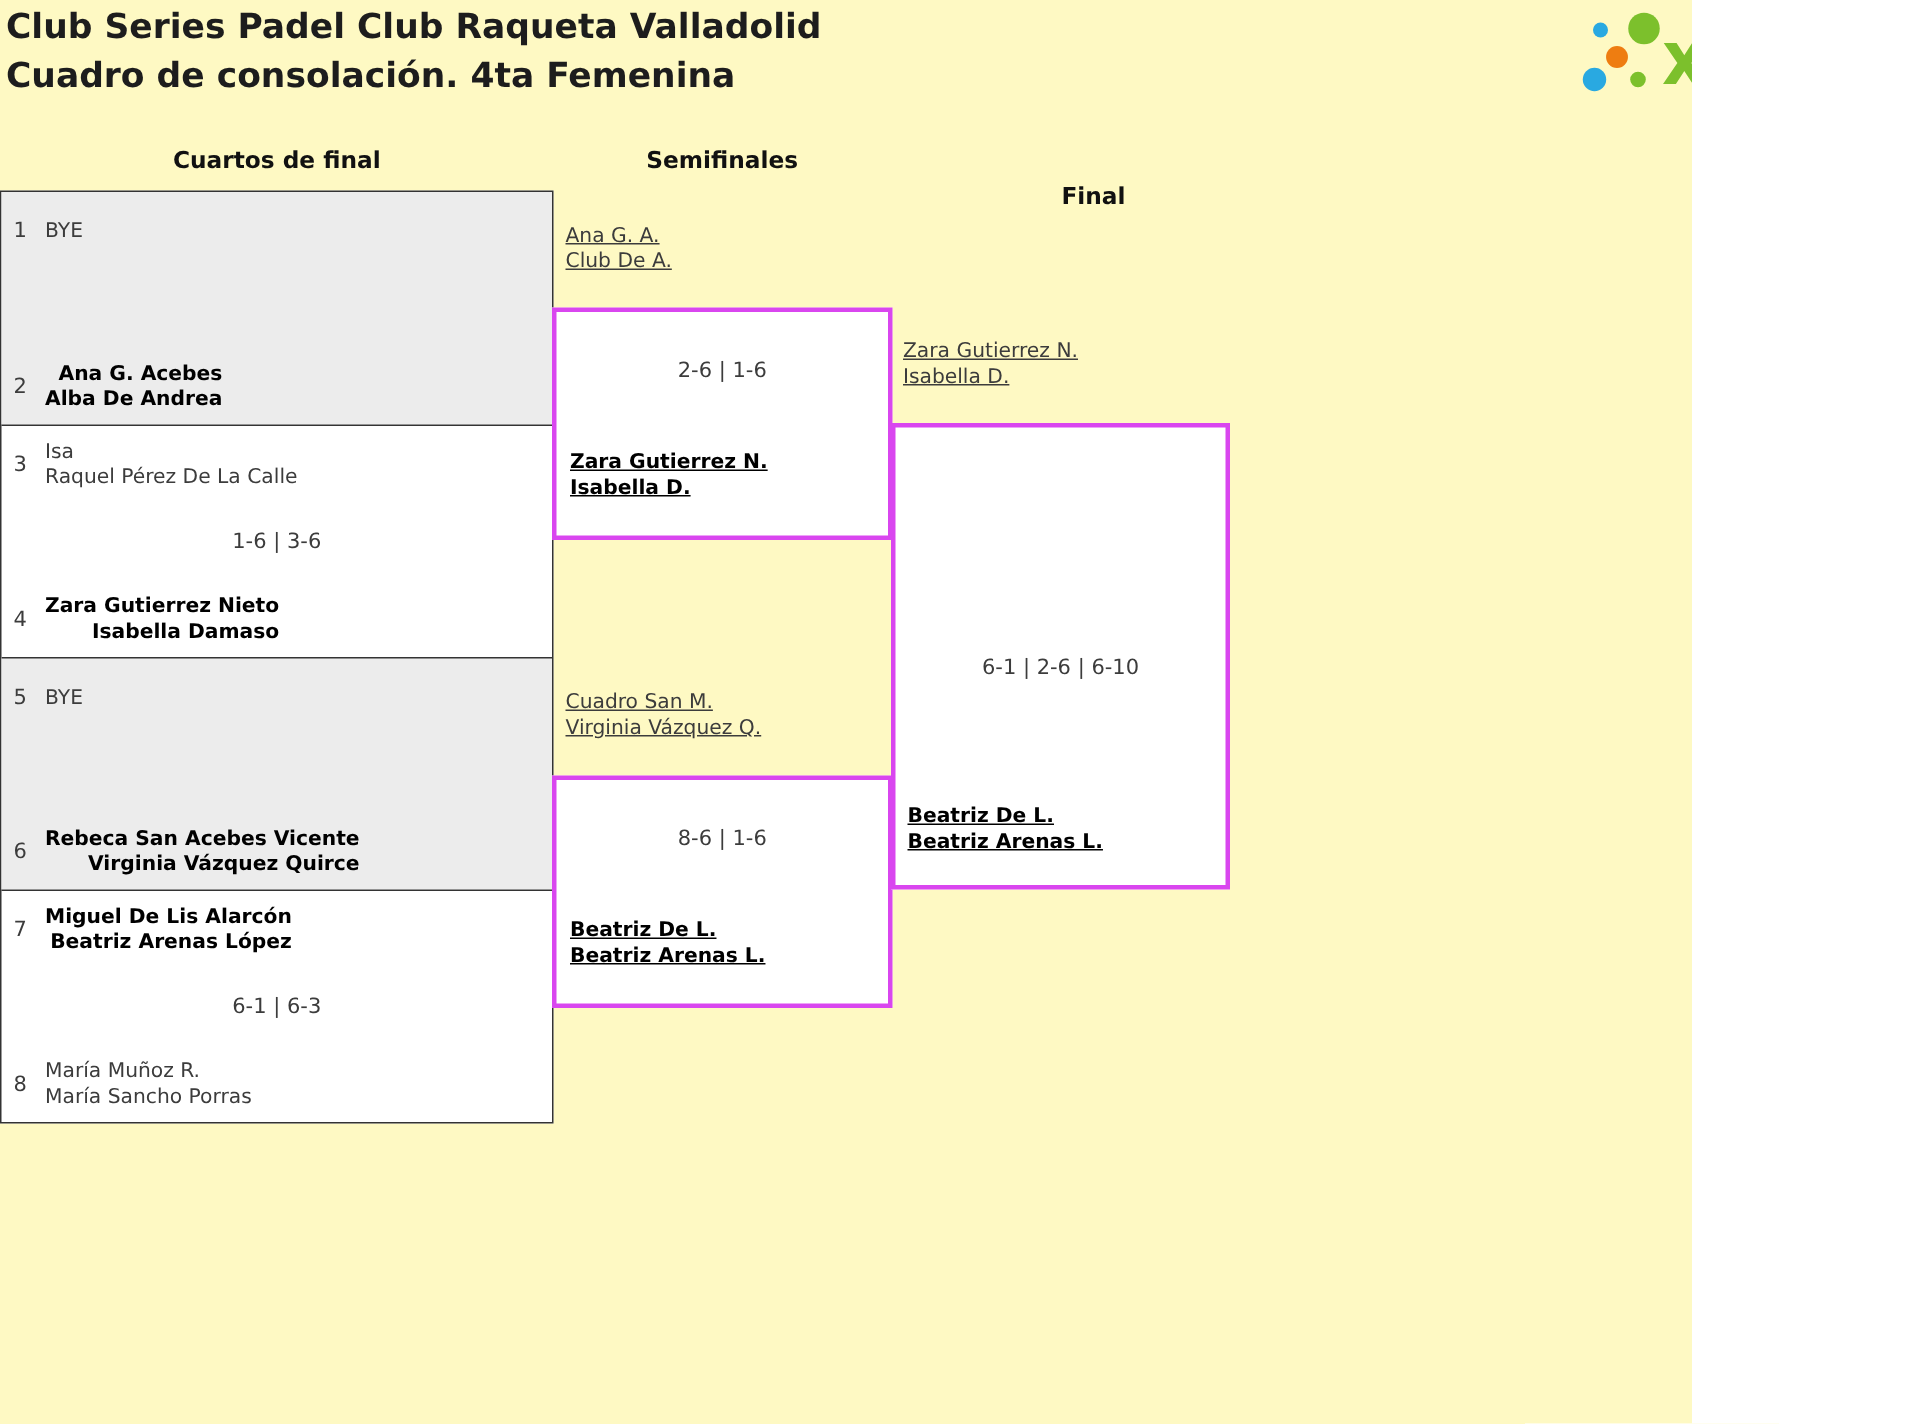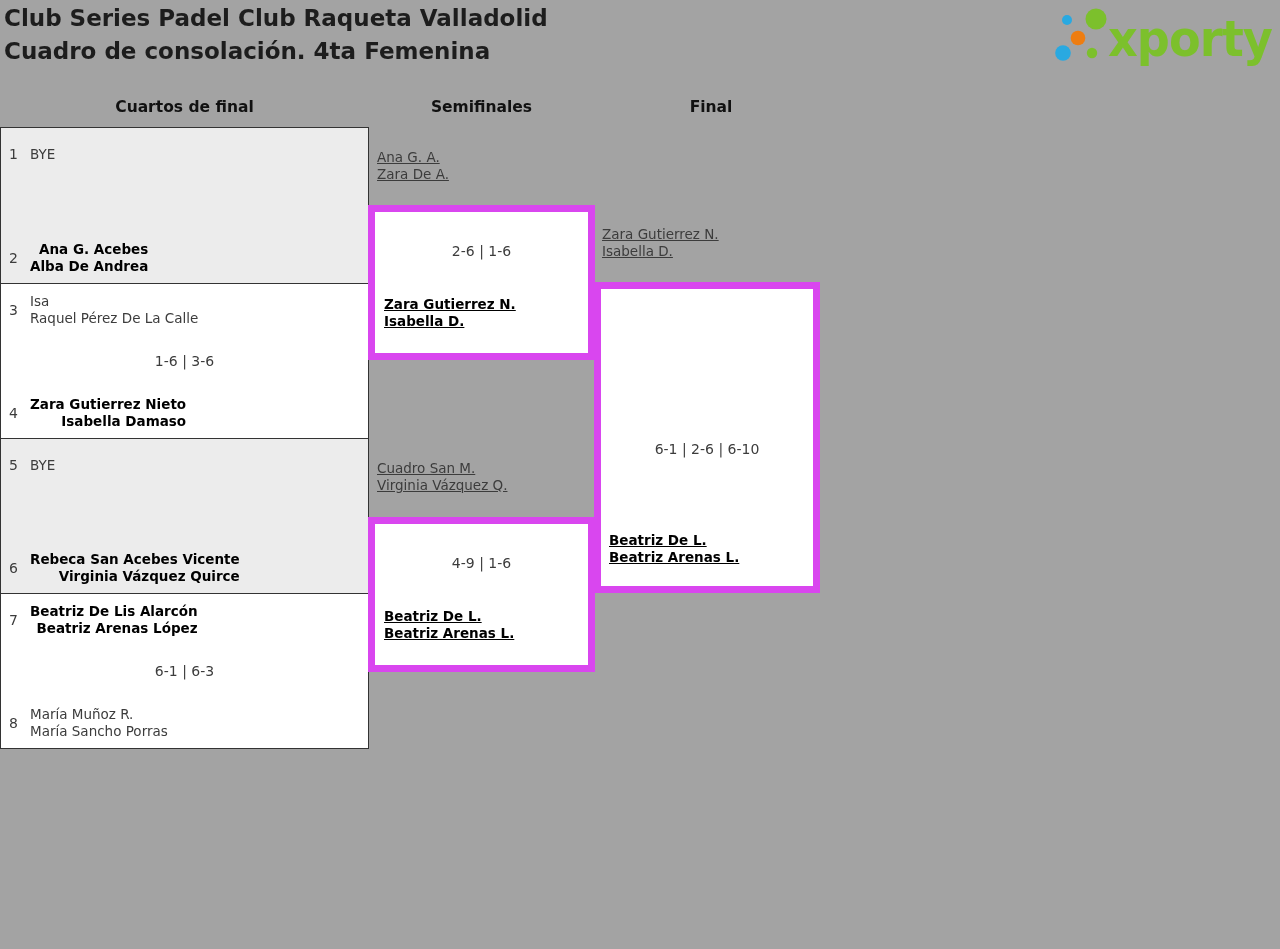--- a/index.html
+++ b/index.html
@@ -1,21 +1,21 @@
 <!DOCTYPE html>
 <html style="--logo-green: #7cc02c; --logo-blue: #29a9e1; --logo-orange: #ee7d11; --box-border: #333333; --bye-box-fill: #ececec; --winner-text: #000000; --team-text: #3c3c3c;"><head>
 <meta charset="utf-8">
 <style>
   * { margin: 0; padding: 0; box-sizing: border-box; }
   html, body { background: #ffffff; }
   #page {
     position: relative;
-    width: 1280px;
+    width: 1128px;
     height: 949px;
-    background: #a3a3a3;
+    background: #fef9c3;
     font-family: "DejaVu Sans", "Liberation Sans", sans-serif;
     color: #3c3c3c;
     overflow: hidden;
   }
 
   
   .title {
     position: absolute;
     left: 4px;
     top: 2px;
@@ -43,21 +43,21 @@
     position: absolute;
     top: 96px;
     text-align: center;
     font-size: 15.5px;
     line-height: 22px;
     font-weight: 700;
     color: #111111;
   }
   .rh-qf { left: 0; width: 369px; }
   .rh-sf { left: 368px; width: 227px; }
-  .rh-f  { left: 598px; width: 226px; }
+  .rh-f  { left: 616px; width: 226px; margin-top: 24px; }
 
   
   .qf-col {
     position: absolute;
     left: 0; top: 127px;
     width: 369px; height: 622px;
     border: 1px solid #333333;
     display: grid;
     grid-template-rows: 155px 155px 155px auto;
     background: #ffffff;
@@ -82,21 +82,21 @@
   .score {
     position: absolute; left: 0; right: 0;
     text-align: center;
     font-size: 14px; color: #3c3c3c;
   }
   .qf-score { top: 50%; transform: translateY(-50%); }
 
   
   .match-box {
     position: absolute;
-    border: 7px solid #d946ef;
+    border: 3px solid #d946ef;
     background: #ffffff;
   }
   .sf1-box { left: 368px; top: 205px; width: 227px; height: 155px; }
   .sf2-box { left: 368px; top: 517px; width: 227px; height: 155px; }
   .f-box   { left: 594px; top: 282px; width: 226px; height: 311px; }
 
   .float-team {
     position: absolute;
     font-size: 13.5px; line-height: 17px; color: #3c3c3c; text-decoration: underline;
   }
@@ -186,54 +186,54 @@
           <div>Rebeca San Acebes Vicente</div>
           <div>Virginia Vázquez Quirce</div>
         </div>
       </div>
     </div>
 
     <div class="qf-match">
       <div class="team-row">
         <span class="seed">7</span>
         <div class="team-names winner">
-          <div>Beatriz De Lis Alarcón</div>
+          <div>Miguel De Lis Alarcón</div>
           <div>Beatriz Arenas López</div>
         </div>
       </div>
       <div class="score qf-score">6-1 | 6-3</div>
       <div class="team-row">
         <span class="seed">8</span>
         <div class="team-names">
           <div>María Muñoz R.</div>
           <div>María Sancho Porras</div>
         </div>
       </div>
     </div>
 
   </div>
 
   <div class="float-team sf1-top">
     <div>Ana G. A.</div>
-    <div>Zara De A.</div>
+    <div>Club De A.</div>
   </div>
   <div class="match-box sf1-box">
     <div class="score sf-score">2-6 | 1-6</div>
     <div class="float-team sf1-win winner">
       <div>Zara Gutierrez N.</div>
       <div>Isabella D.</div>
     </div>
   </div>
 
   <div class="float-team sf2-top">
     <div>Cuadro San M.</div>
     <div>Virginia Vázquez Q.</div>
   </div>
   <div class="match-box sf2-box">
-    <div class="score sf-score">4-9 | 1-6</div>
+    <div class="score sf-score">8-6 | 1-6</div>
     <div class="float-team sf2-win winner">
       <div>Beatriz De L.</div>
       <div>Beatriz Arenas L.</div>
     </div>
   </div>
 
   <div class="float-team f-top">
     <div>Zara Gutierrez N.</div>
     <div>Isabella D.</div>
   </div>

